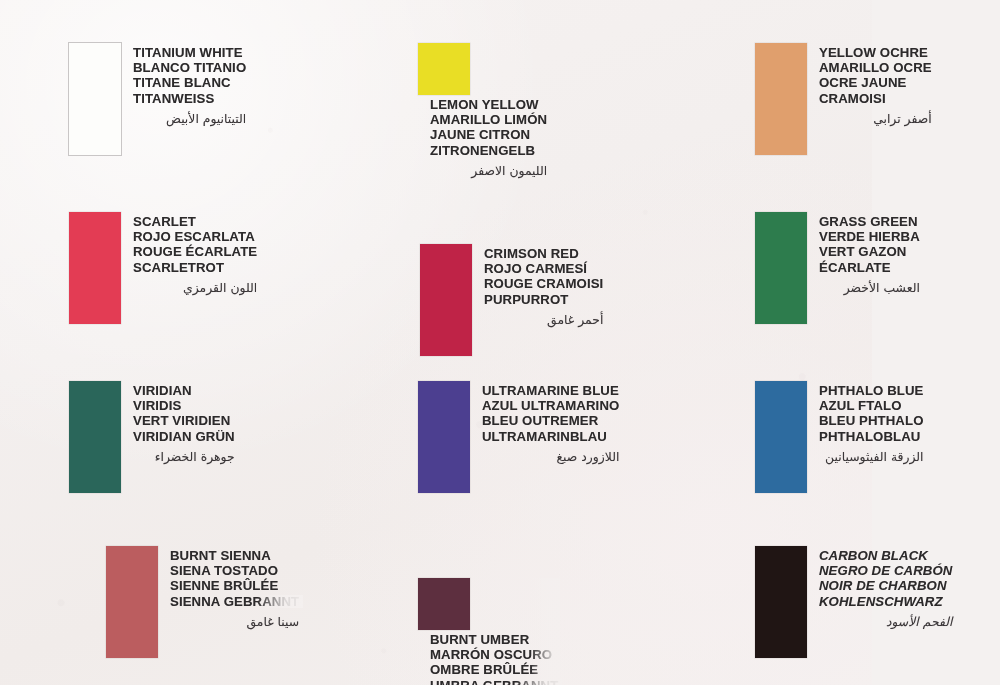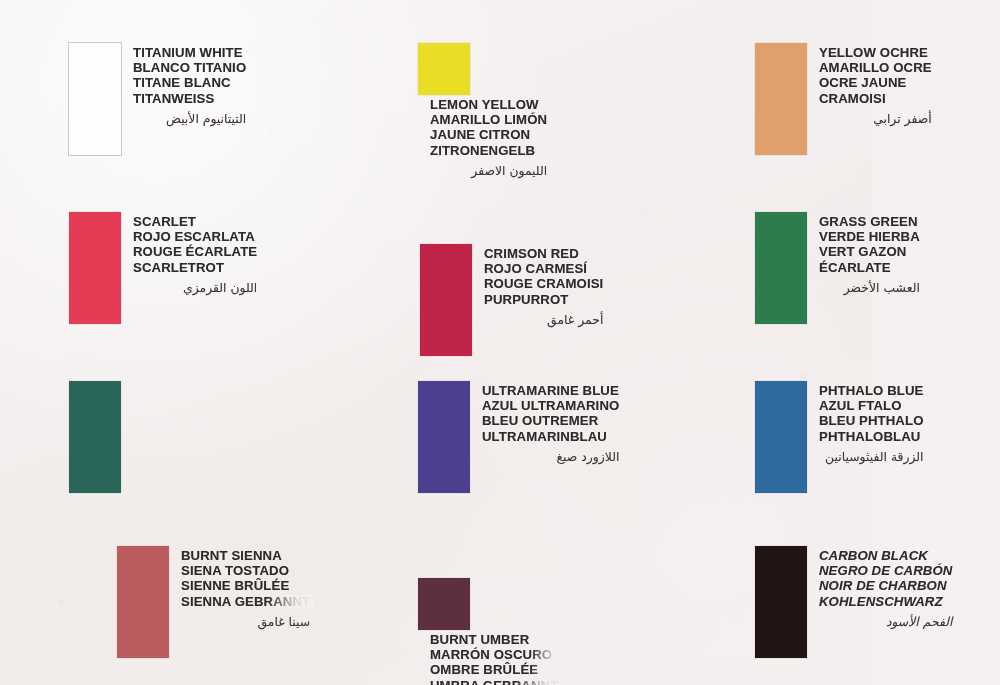--- a/index.html
+++ b/index.html
@@ -183,20 +183,27 @@
         <div class="label-line">GRASS GREEN</div>
         <div class="label-line">VERDE HIERBA</div>
         <div class="label-line">VERT GAZON</div>
         <div class="label-line">ÉCARLATE</div>
         <div class="label-ar">العشب الأخضر</div>
       </div>
     </div>
 
     <div class="swatch-cell" style="left:69px; top:381px;">
       <div class="chip" style="background-color: rgb(42, 102, 90);"></div>
+      <div class="labels">
+        <div class="label-line">VIRIDIAN</div>
+        <div class="label-line">VIRIDIS</div>
+        <div class="label-line">VERT VIRIDIEN</div>
+        <div class="label-line">VIRIDIAN GRÜN</div>
+        <div class="label-ar">جوهرة الخضراء</div>
+      </div>
     </div>
 
     <div class="swatch-cell" style="left:418px; top:381px;">
       <div class="chip" style="background-color: rgb(76, 63, 144);"></div>
       <div class="labels">
         <div class="label-line">ULTRAMARINE BLUE</div>
         <div class="label-line">AZUL ULTRAMARINO</div>
         <div class="label-line">BLEU OUTREMER</div>
         <div class="label-line">ULTRAMARINBLAU</div>
         <div class="label-ar">اللازورد صبغ</div>
@@ -207,21 +214,21 @@
       <div class="chip" style="background-color: rgb(45, 107, 159);"></div>
       <div class="labels">
         <div class="label-line">PHTHALO BLUE</div>
         <div class="label-line">AZUL FTALO</div>
         <div class="label-line">BLEU PHTHALO</div>
         <div class="label-line">PHTHALOBLAU</div>
         <div class="label-ar">الزرقة الفيثوسيانين</div>
       </div>
     </div>
 
-    <div class="swatch-cell" style="left:69px; top:546px;padding-left:48px;">
+    <div class="swatch-cell" style="left:58px; top:546px;padding-left:48px;">
       <div class="chip" style="background-color: rgb(187, 93, 95);"></div>
       <div class="labels">
         <div class="label-line">BURNT SIENNA</div>
         <div class="label-line">SIENA TOSTADO</div>
         <div class="label-line">SIENNE BRÛLÉE</div>
         <div class="label-line faded-tail">SIENNA GEBRANNT</div>
         <div class="label-ar">سينا غامق</div>
       </div>
     </div>
 

